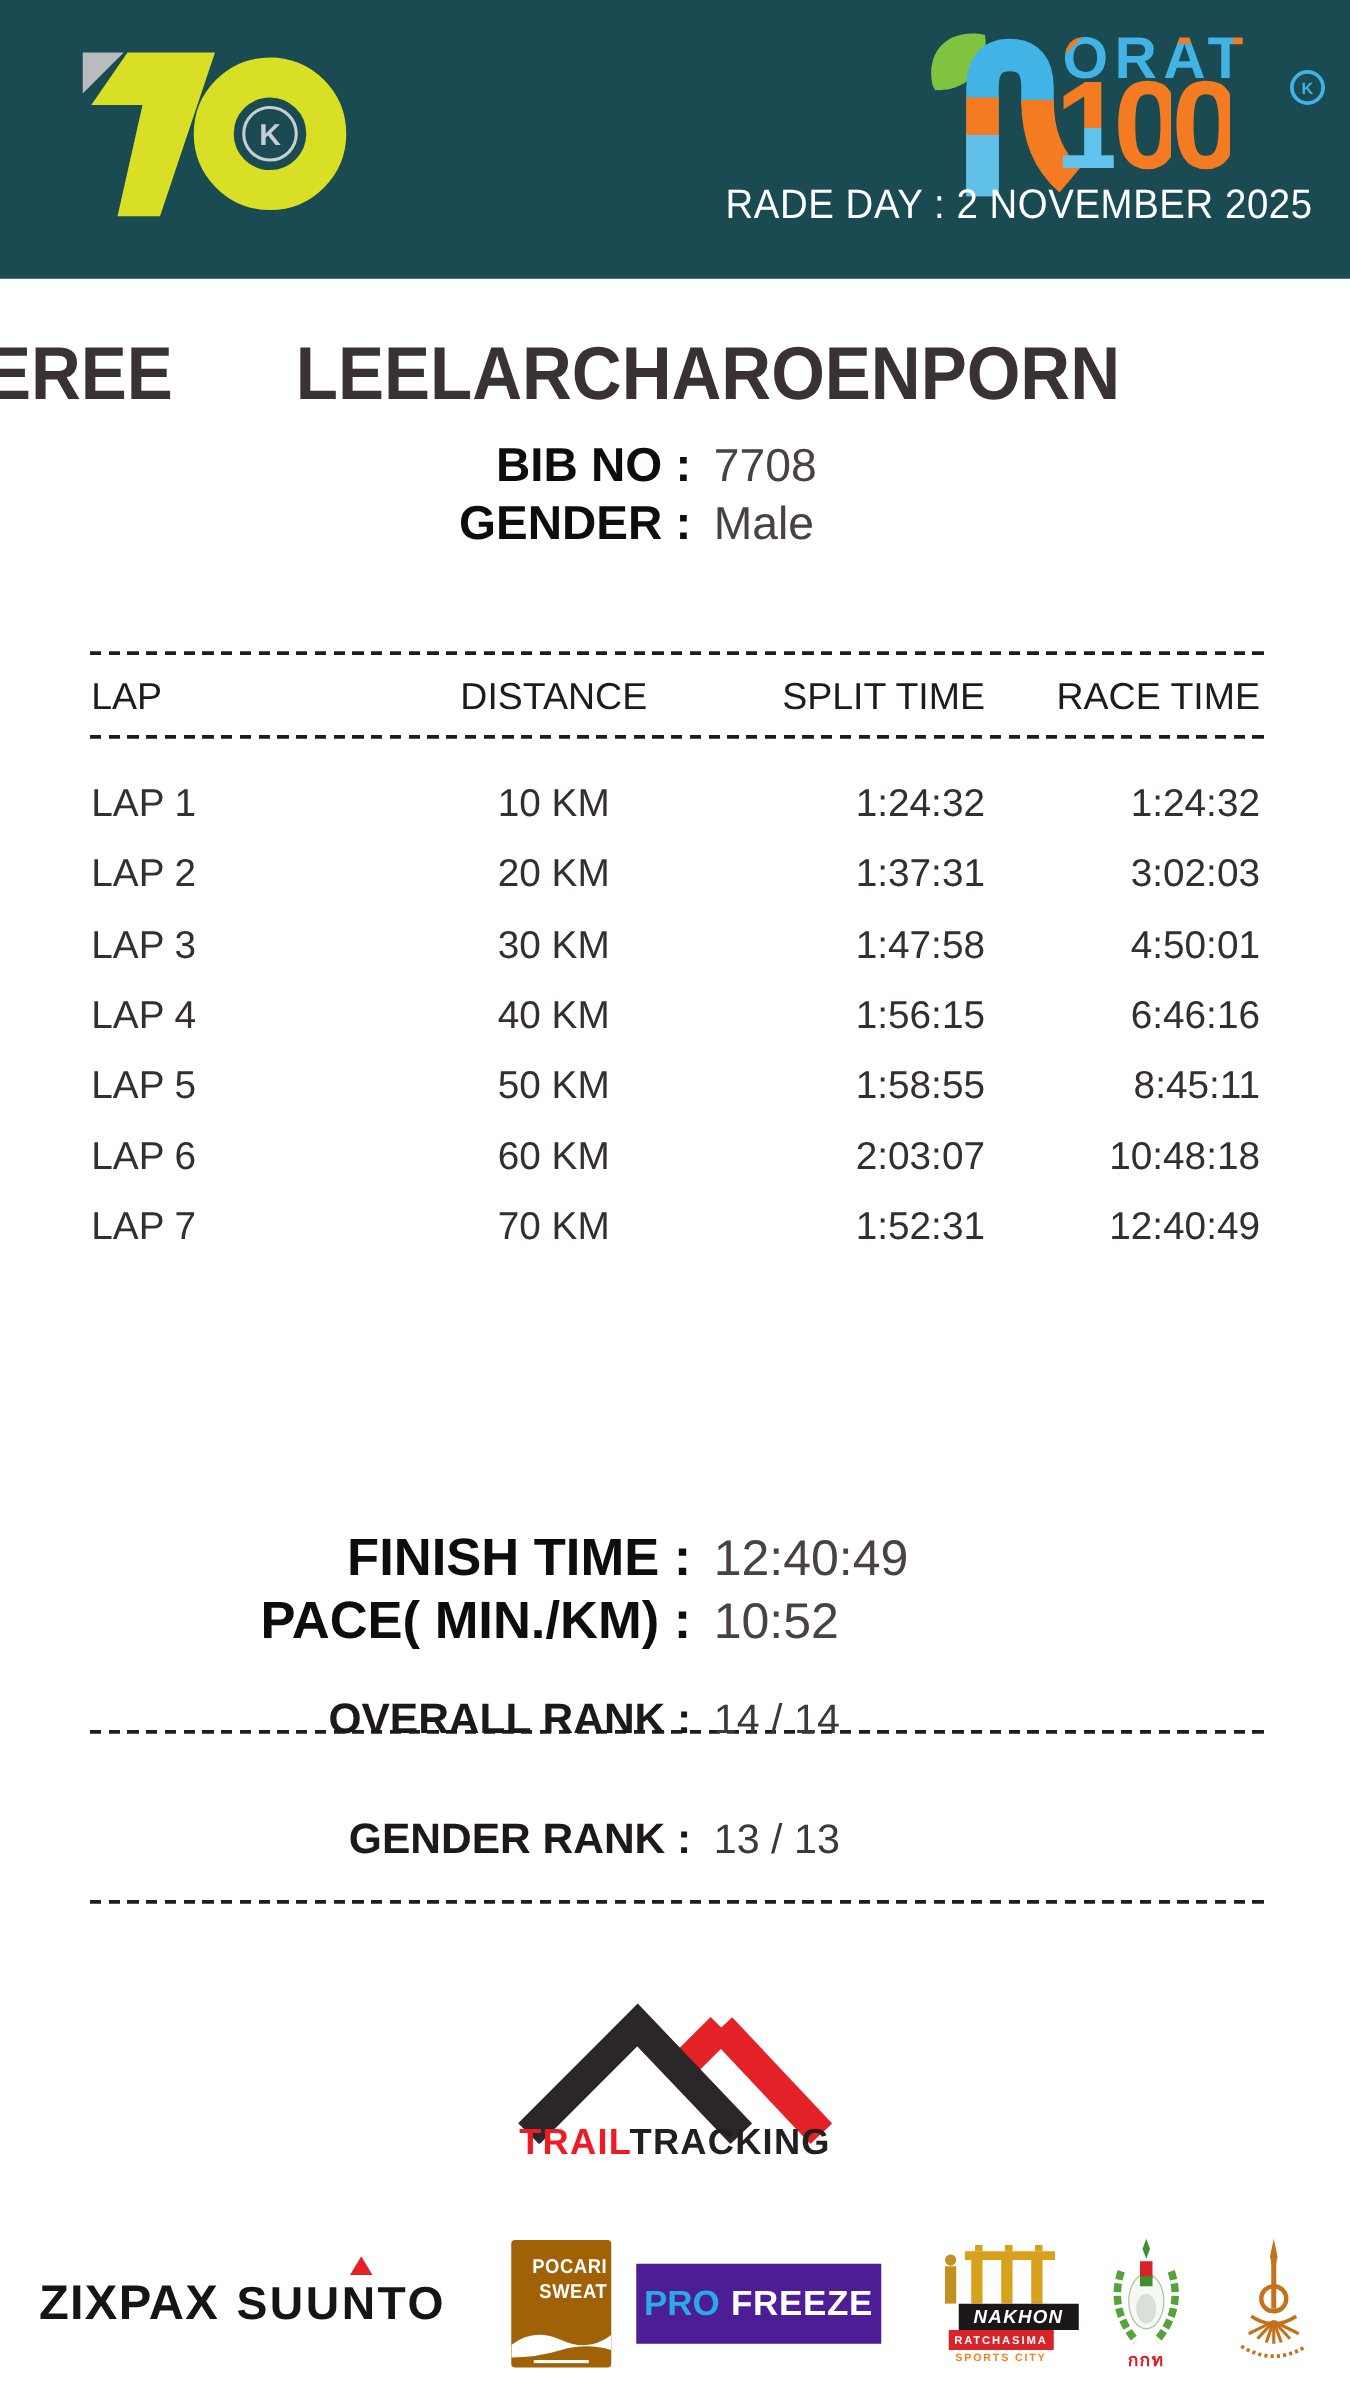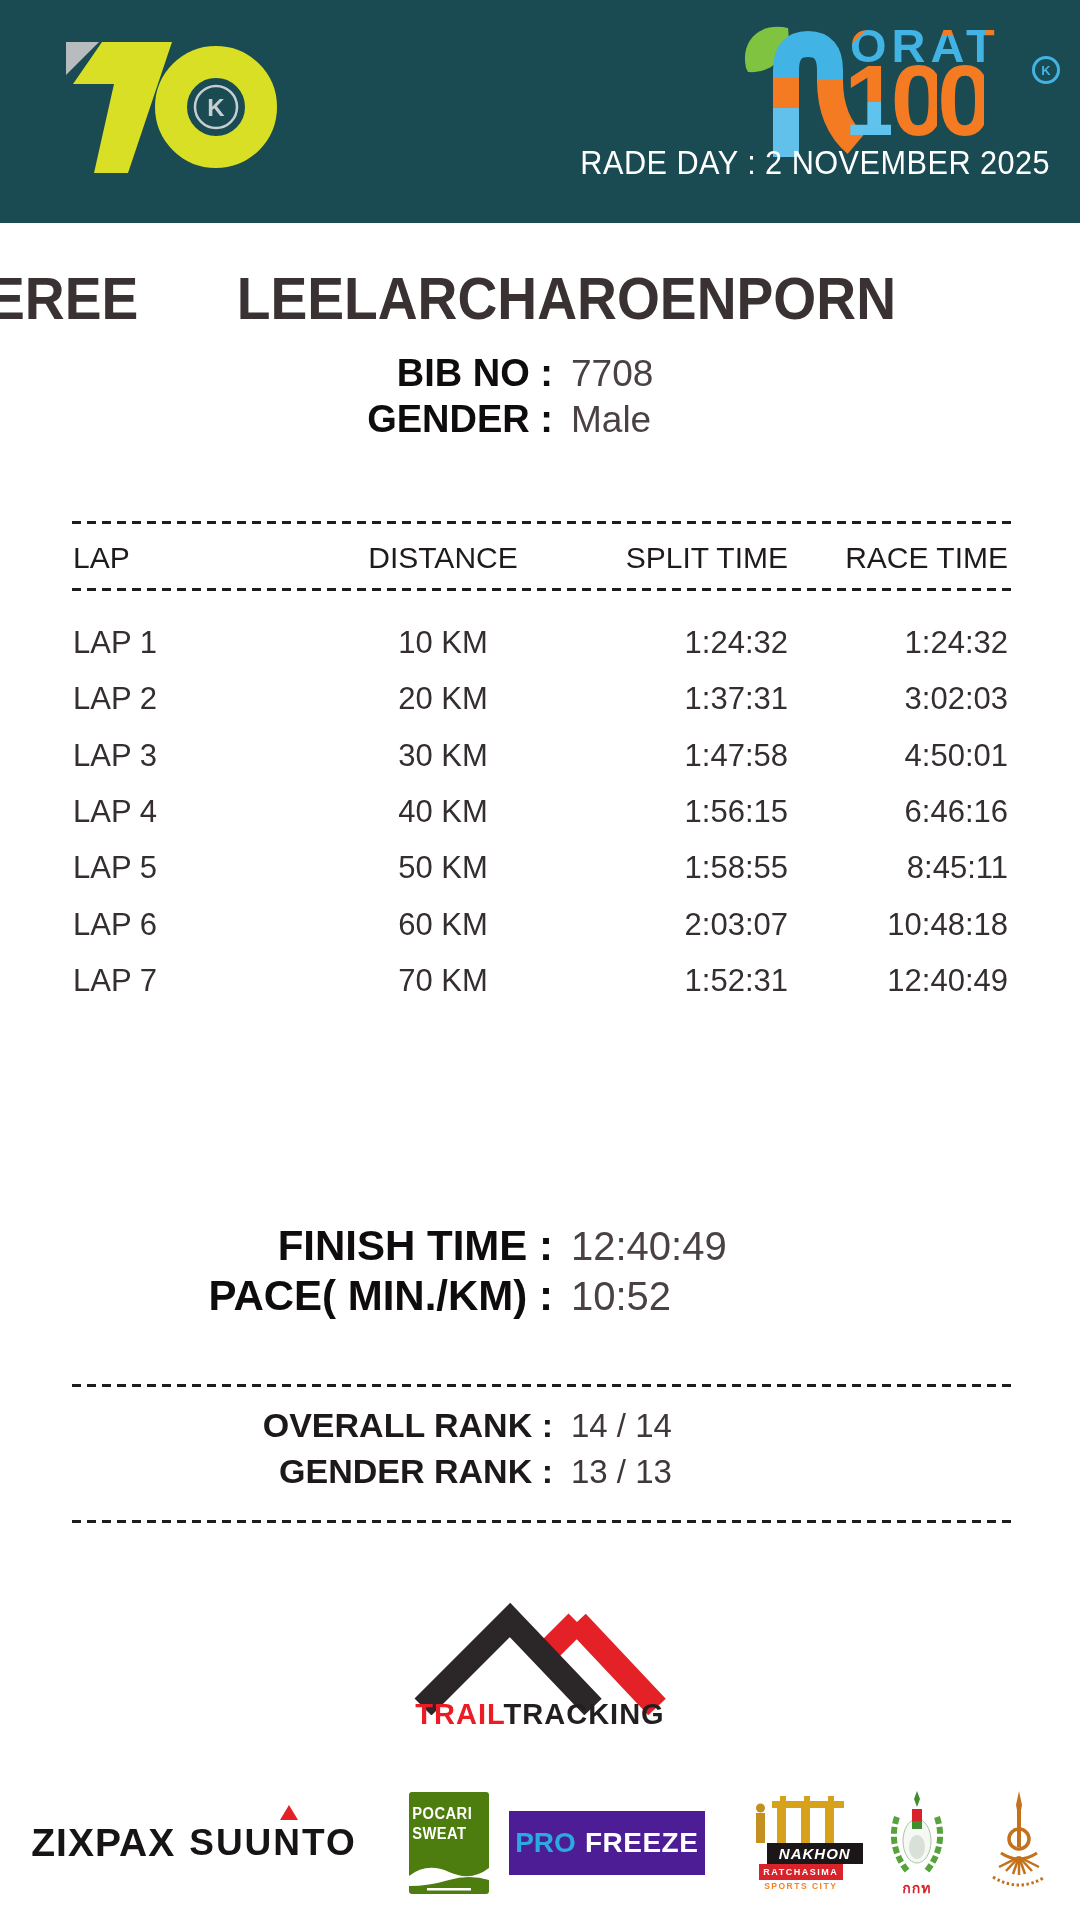--- a/index.html
+++ b/index.html
@@ -48,39 +48,39 @@
   
   .tgrid{display:grid;grid-template-columns:220px 300px 195px 220px;align-items:center;}
   .thead{position:absolute;left:73px;top:538px;width:935px;height:40px;font-size:30px;color:#1f1a1b;}
   .tbody{position:absolute;left:73px;top:615px;width:935px;}
   .trow{height:56.3px;font-size:31px;color:#352e30;}
   .c0{text-align:left;} .c1{text-align:center;} .c2{text-align:right;} .c3{text-align:right;}
 
   
   .finrow{top:1222px;font-size:42px;} .finrow .v{font-size:40px;}
   .pacrow{top:1272px;font-size:42px;} .pacrow .v{font-size:40px;}
-  .ovrrow{top:1406px;font-size:34px;} .ovrrow .k{color:#1d191a;}
+  .ovrrow{top:1356px;font-size:34px;} .ovrrow .k{color:#1d191a;}
   .gdrrow{top:1452px;font-size:34px;} .gdrrow .k{color:#1d191a;}
   .ovrrow .v,.gdrrow .v{font-size:33px;color:#3f3739;}
 
   
   .mount{position:absolute;left:390px;top:1565px;}
   .ttext{position:absolute;left:0;top:1698px;width:1080px;text-align:center;
          font-size:29px;font-weight:700;letter-spacing:1px;color:#231e20;}
   .ttext .red{color:#ed1c24;}
 
   
   .sponsors{position:absolute;left:0;top:1778px;width:1080px;height:130px;
             display:flex;align-items:center;justify-content:center;}
   .zixpax{font-size:39px;font-weight:700;letter-spacing:1px;color:#171415;}
   .suunto{position:relative;margin-left:14px;font-size:37px;font-weight:700;letter-spacing:2px;color:#171415;}
   .suunto .tri{position:absolute;left:54%;top:-17px;width:0;height:0;
                border-left:9px solid transparent;border-right:9px solid transparent;border-bottom:15px solid #e32126;}
-  .pocari{margin-left:52px;width:80px;height:102px;background:#4d7c0f;border-radius:3px;position:relative;
-          text-align:left;color:#fff;font-weight:700;overflow:hidden;}
+  .pocari{margin-left:52px;width:80px;height:102px;background:#a16207;border-radius:3px;position:relative;
+          text-align:right;color:#fff;font-weight:700;overflow:hidden;}
   .pocari .t{margin-top:12px;font-size:16px;letter-spacing:.5px;line-height:1.25;transform:scaleX(.92);}
   .pocari svg{position:absolute;left:0;bottom:0;}
   .profreeze{margin-left:20px;width:196px;height:64px;background:#4c1d95;display:flex;align-items:center;
              justify-content:center;gap:9px;font-size:28px;font-weight:700;}
   .profreeze .pro{color:#2baae2;} .profreeze .frz{color:#ffffff;letter-spacing:.5px;}
   .nakhon{margin-left:48px;width:96px;display:flex;flex-direction:column;align-items:center;position:relative;}
   .nk-black{width:96px;background:#1b1617;color:#fff;font-size:15px;font-weight:700;font-style:italic;
             text-align:center;padding:2px 0;letter-spacing:1px;margin-left:28px;}
   .nk-red{width:84px;background:#d8232a;color:#fff;font-size:9px;font-weight:700;text-align:center;
           padding:3px 0;letter-spacing:1.5px;}

